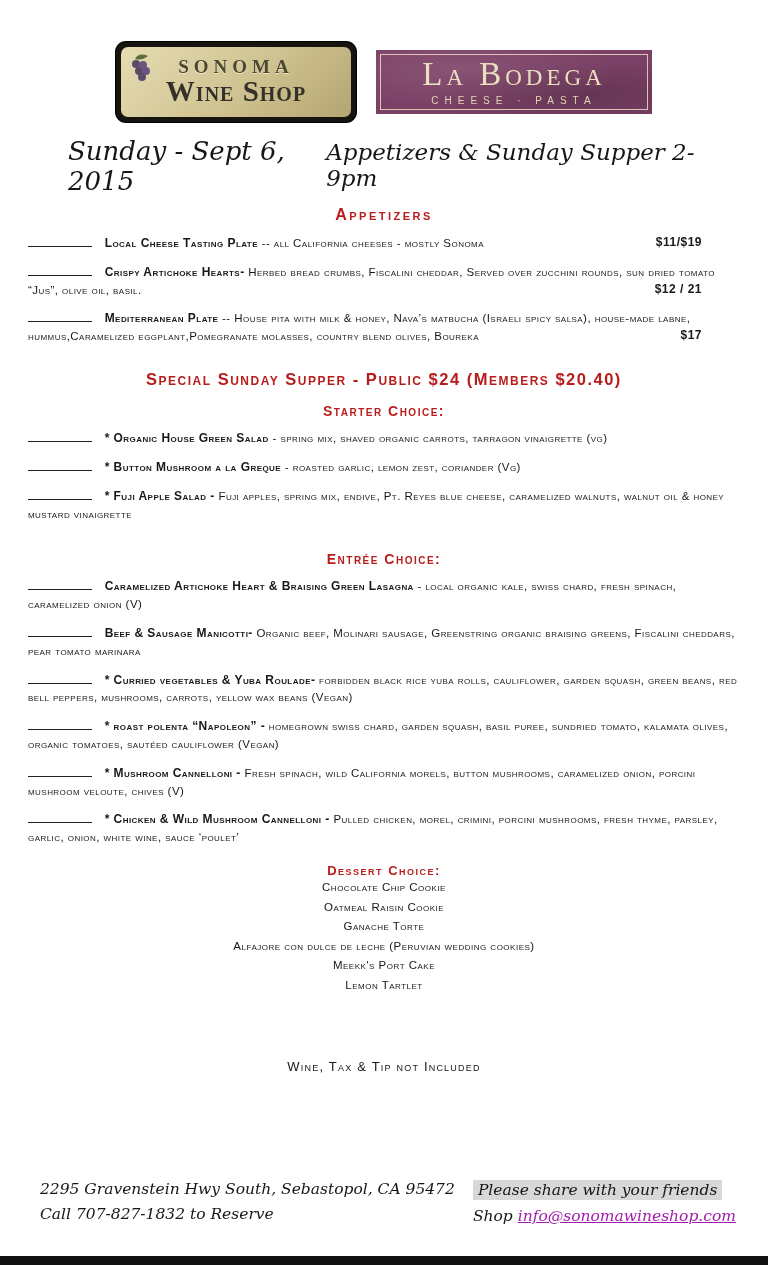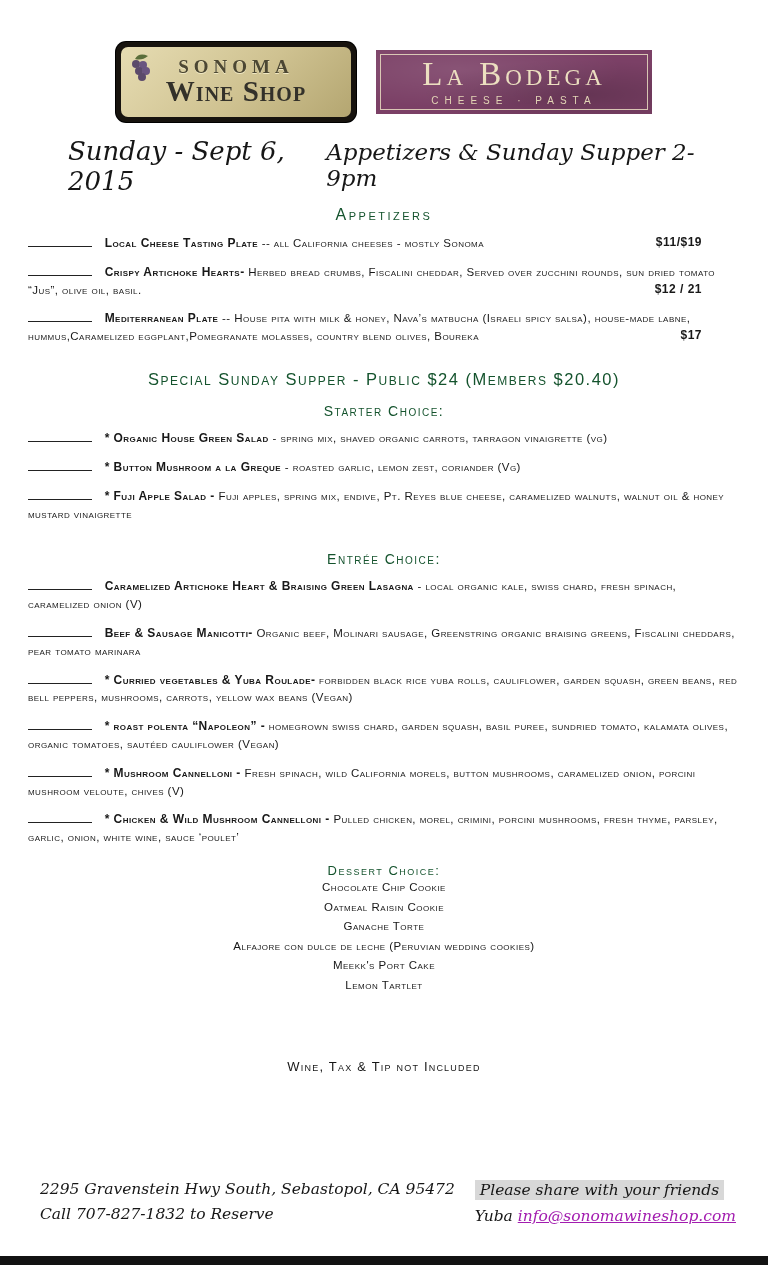--- a/index.html
+++ b/index.html
@@ -40,21 +40,21 @@
   .bodega-title { font-family: "Liberation Serif", serif; font-variant: small-caps; font-size: 33px; line-height: 1; color: #ecdfc0; letter-spacing: 4px; }
   .bodega-sub { font-size: 10px; color: #e3d5b6; letter-spacing: 6px; text-transform: uppercase; margin-top: 4px; }
 
   
   .script { font-family: "DejaVu Serif", serif; font-style: italic; }
   .header-row { display: flex; align-items: baseline; margin-top: 14px; padding: 0 42px 0 40px; }
   .date-text { font-size: 26px; }
   .service-text { font-size: 23px; }
 
   
-  .sec-title { text-align: center; font-weight: normal; font-variant: small-caps; color: #14532d; }
+  .sec-title { text-align: center; font-weight: bold; font-variant: small-caps; color: #b91c1c; }
   .appetizers-title { font-size: 16px; letter-spacing: 2.5px; margin-top: 10px; }
   .supper-title { font-size: 16.5px; letter-spacing: 1.5px; margin-top: 24px; }
   .choice-title { font-size: 14px; letter-spacing: 1.5px; margin-top: 14px; }
   .entree-title { margin-top: 28px; }
 
   .items { margin-top: 4px; }
   .item {
     position: relative;
     font-size: 11.5px; line-height: 1.55; letter-spacing: .45px;
     font-variant: small-caps; margin-top: 10px; color: #181818;
@@ -224,19 +224,19 @@
 <div class="footer script">
   <div class="footer-left">
     <div class="line">2295 Gravenstein Hwy South, Sebastopol, CA 95472</div>
     <div class="line">Call 707-827-1832 to Reserve</div>
   </div>
   <div class="footer-right">
     <div class="line">
       <span class="share-line">Please share with your friends</span>
     </div>
     <div class="line">
-      <span>Yuba</span>
+      <span>Shop</span>
       <a href="#" class="email-link">info@sonomawineshop.com</a>
     </div>
   </div>
 </div>
 
 <div class="bottom-bar"></div>
 
 </body></html>

